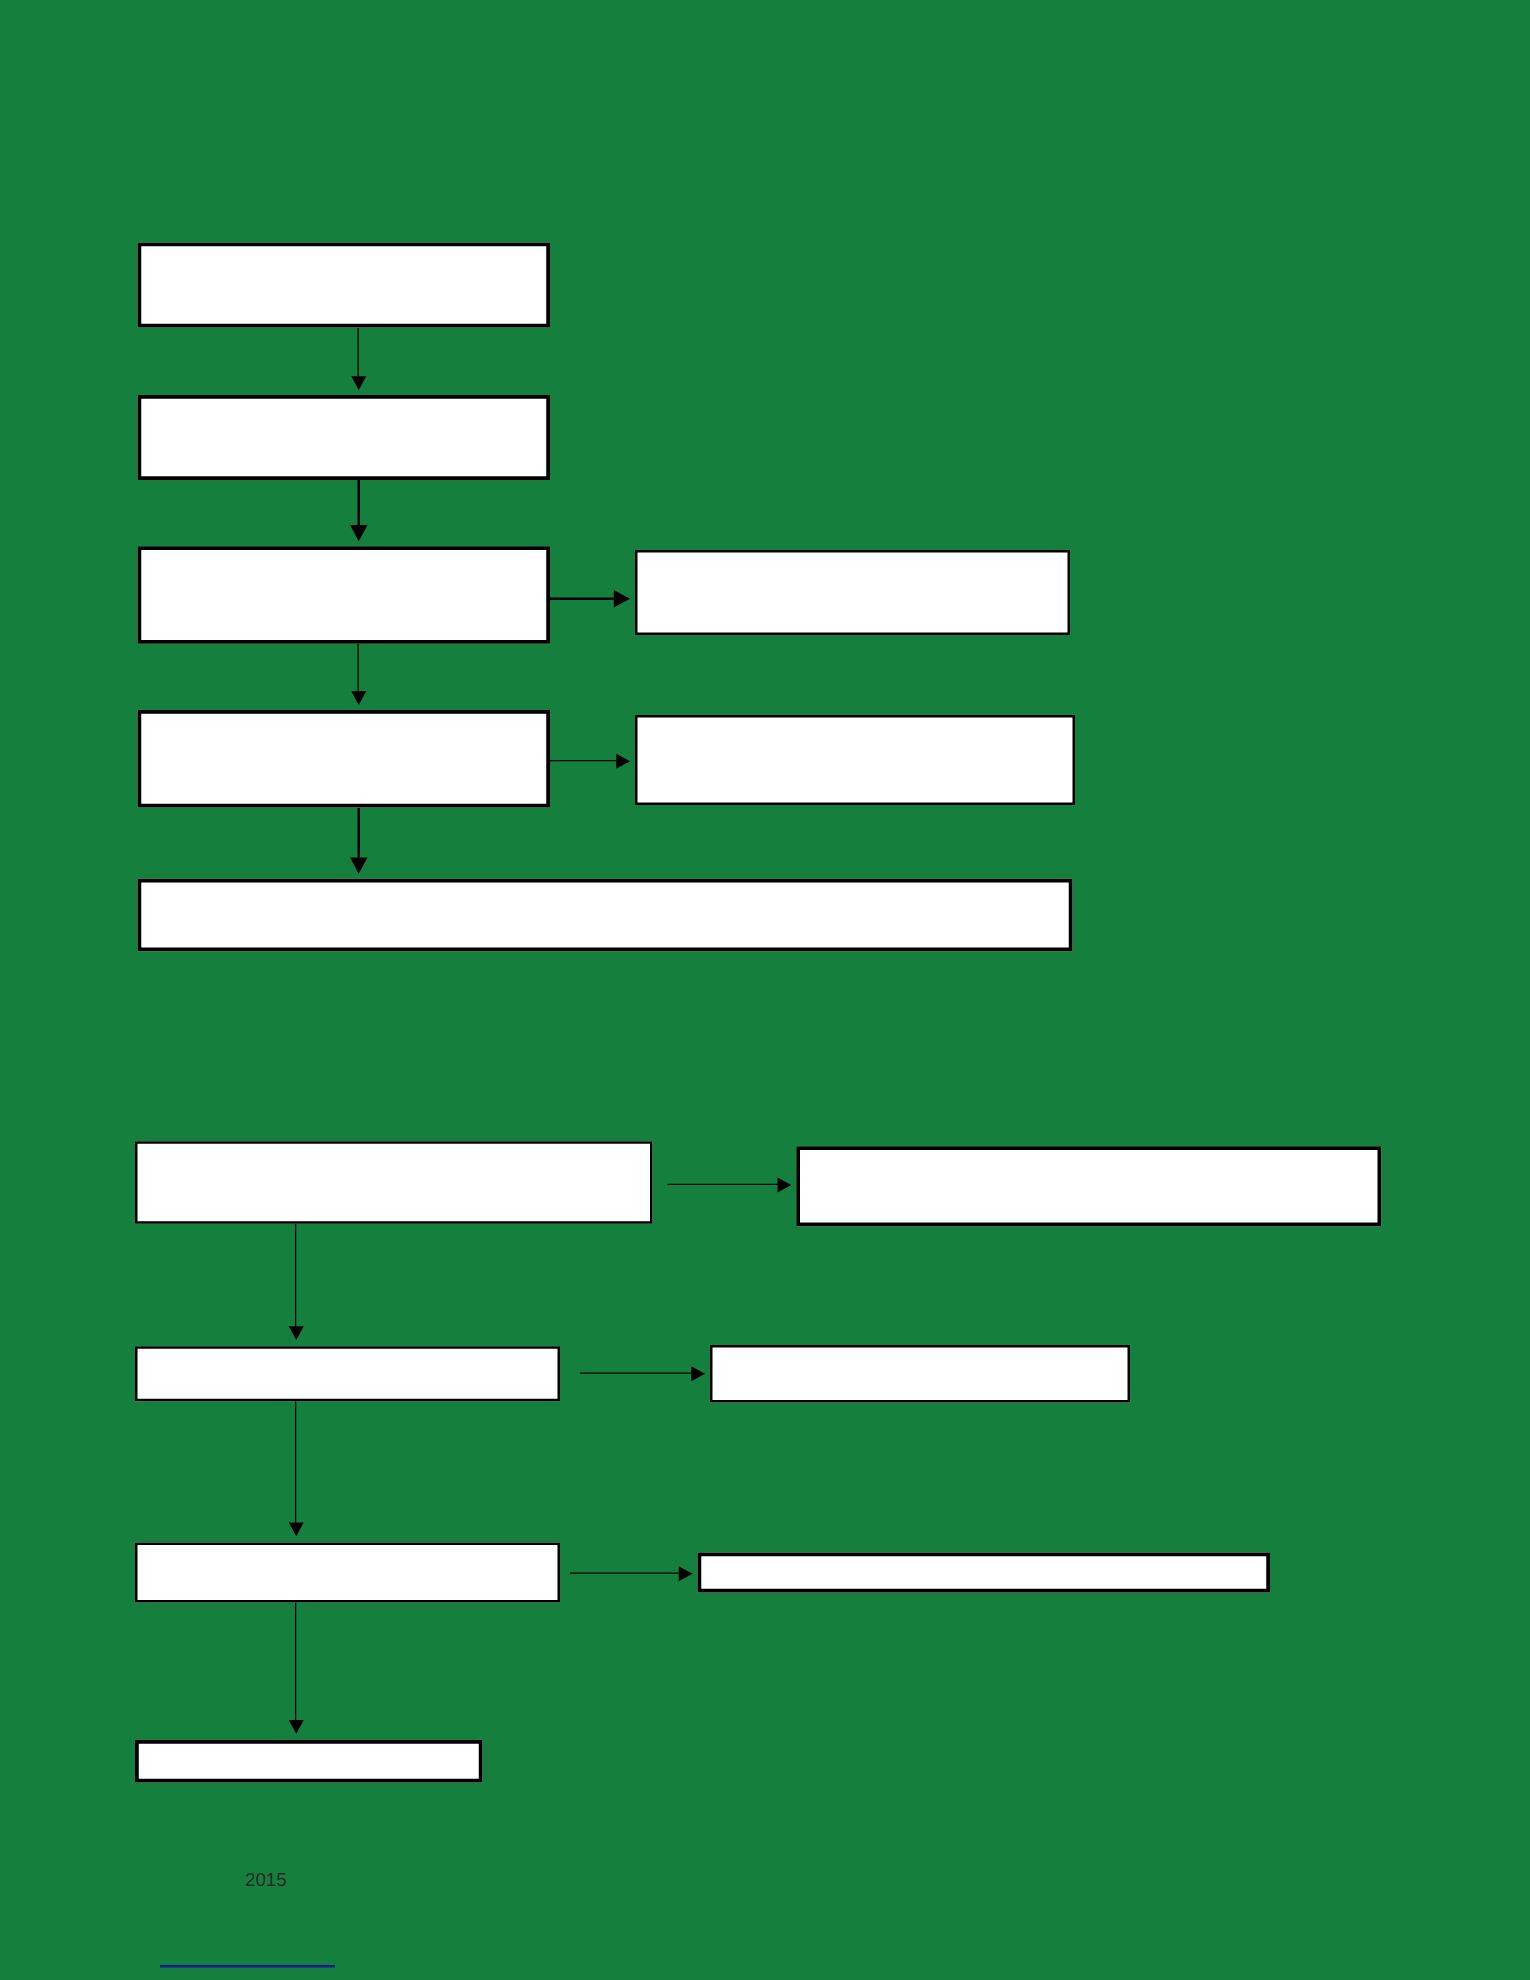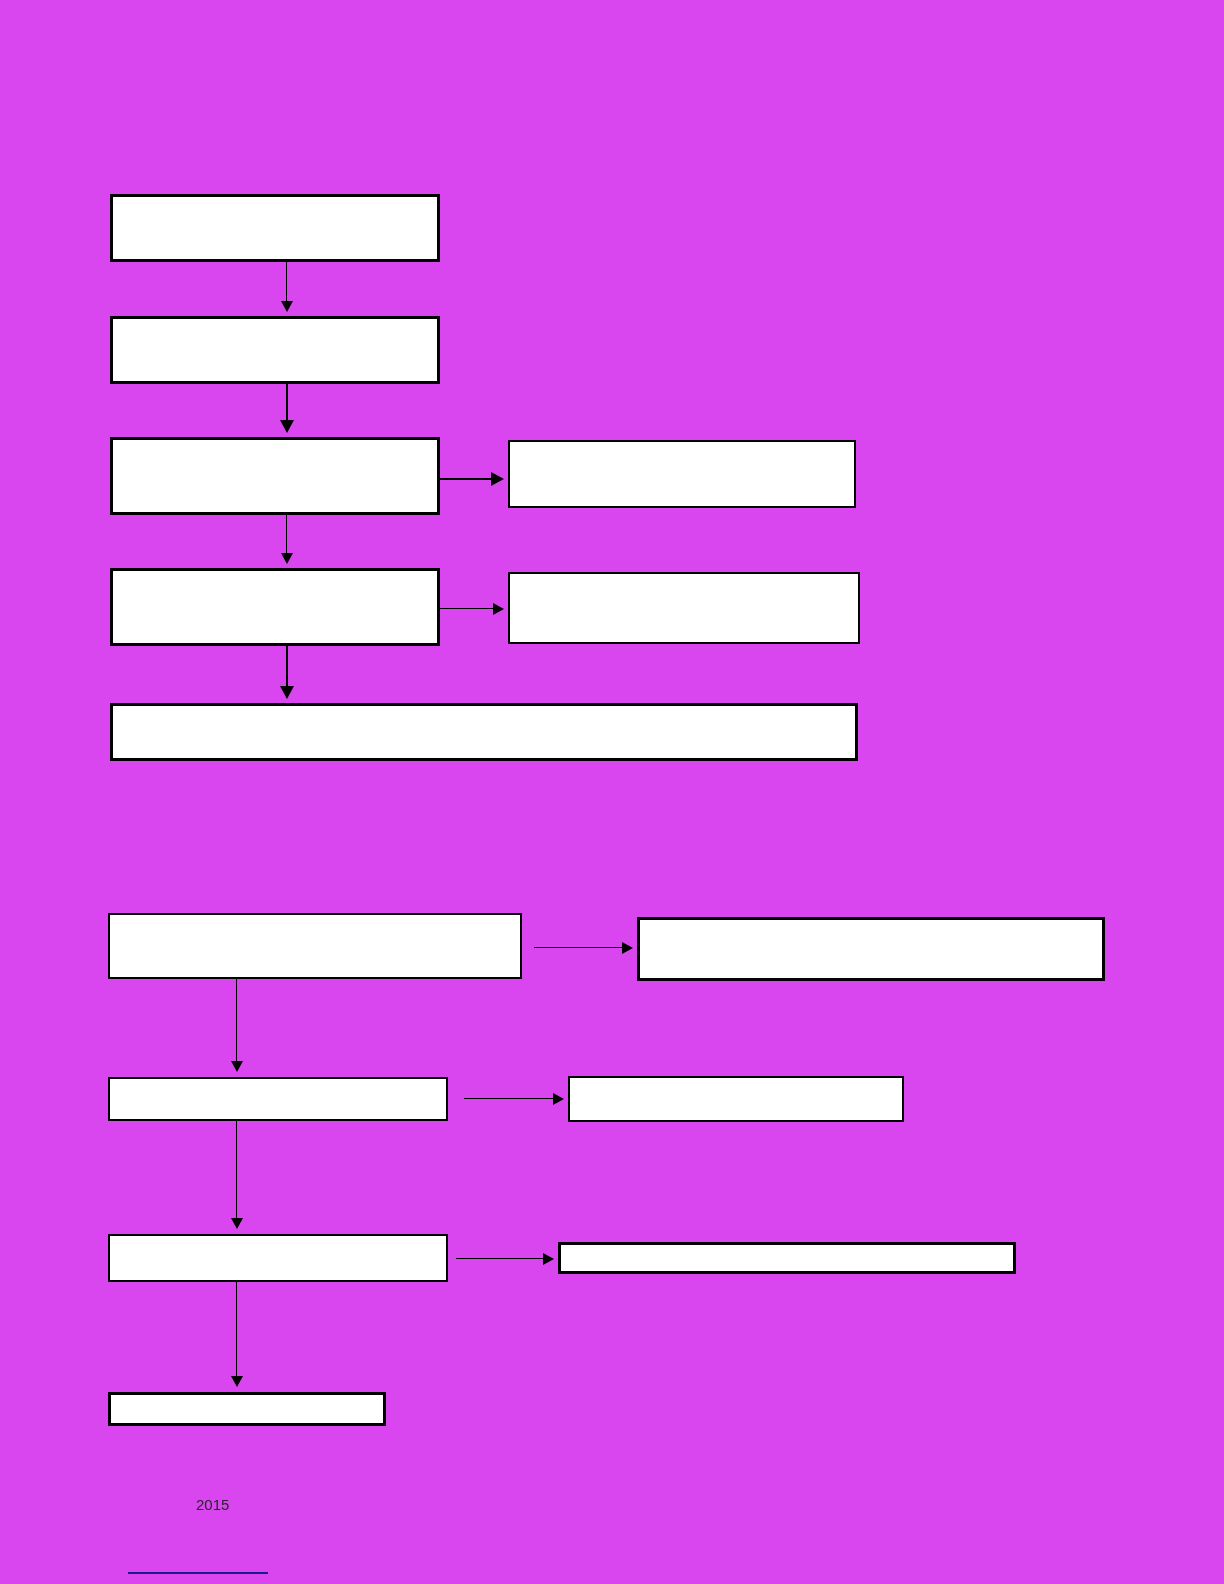--- a/index.html
+++ b/index.html
@@ -9,21 +9,21 @@
     background: #ffffff;
   }
   body {
     font-family: "Liberation Sans", sans-serif;
     color: #1a1a1a;
   }
   #page {
     position: relative;
     width: 1224px;
     height: 1584px;
-    background: #d946ef;
+    background: #15803d;
     overflow: hidden;
   }
   
   .fc-box {
     position: absolute;
     box-sizing: border-box;
     background: #ffffff;
     border: 2px solid #000000;
     font-size: 13px;
     line-height: 1.3;

